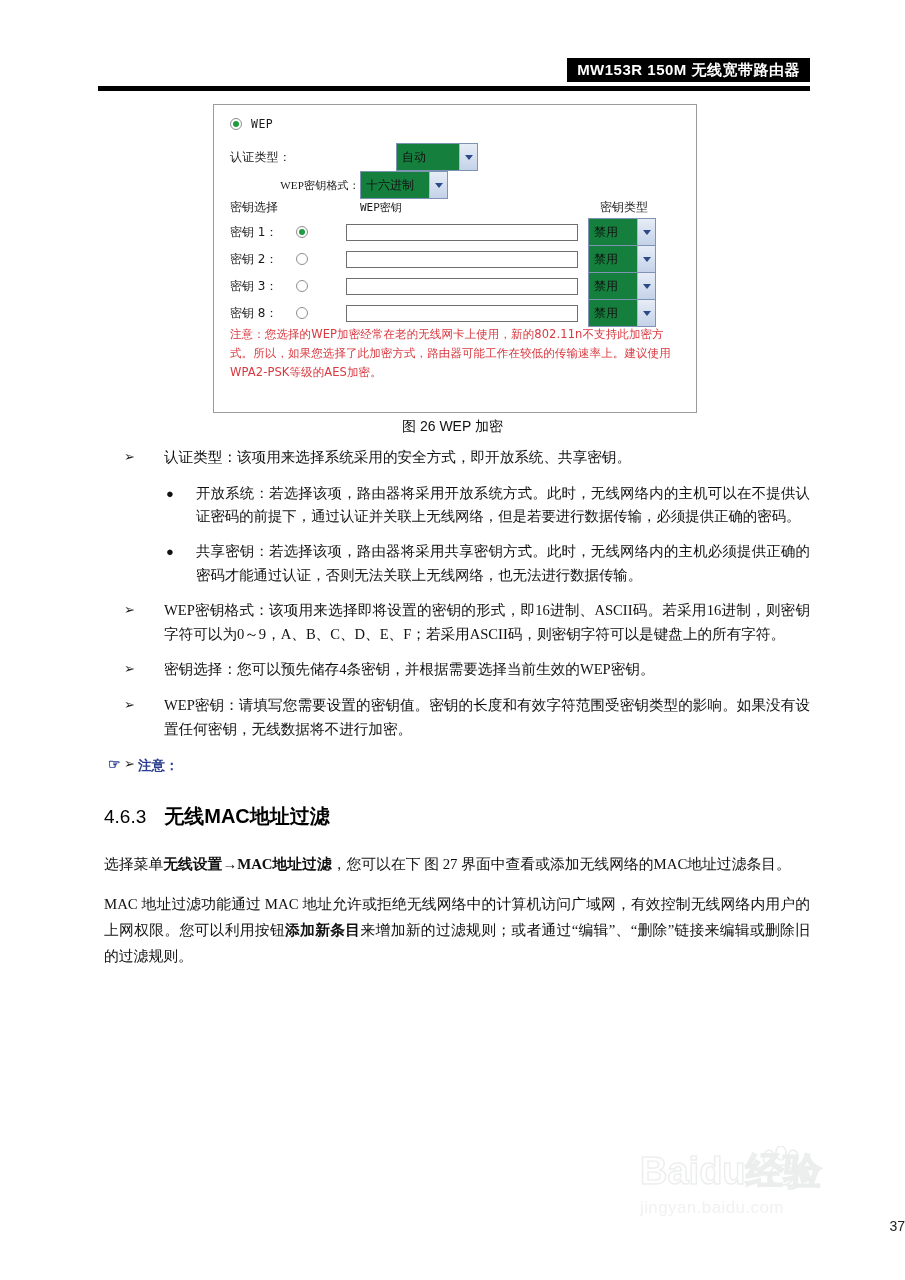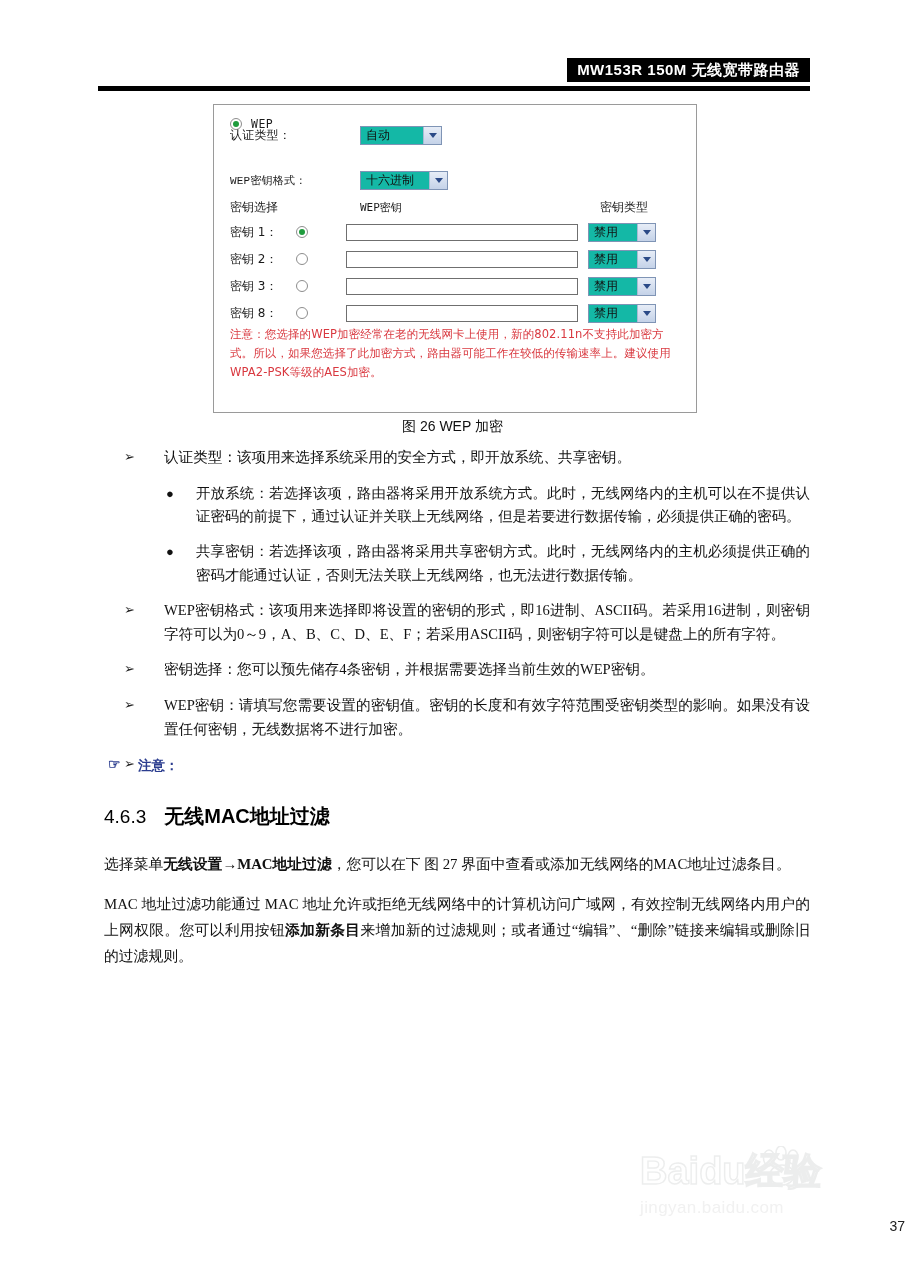--- a/index.html
+++ b/index.html
@@ -111,31 +111,32 @@
     left: 16px;
   }
   .flabel {
     font-family: "DejaVu Sans", sans-serif;
     font-size: 12px;
     color: #1a1a1a;
     width: 130px;
     letter-spacing: 0.2px;
   }
   .flabel-mono {
-    font-family: Liberation Mono, monospace;
+    font-family: Liberation Serif, serif;
     font-size: 11px;
+    text-align: right;
   }
 
   
   .sel {
     display: inline-flex;
     align-items: stretch;
     border: 1px solid #7f94b5;
-    background: #14b8a6;
-    height: 19px;
+    background: #15803d;
+    height: 28px;
     box-sizing: border-box;
   }
   .sel-text {
     flex: 1 1 auto;
     font-family: "DejaVu Sans", sans-serif;
     font-size: 12px;
     color: #111111;
     padding: 0 4px 0 5px;
     display: flex;
     align-items: center;
@@ -385,21 +386,21 @@
   </div>
 
   <div class="panel">
     <div class="panel-inner">
 
       <div class="wep-head">
         <span class="radio on"></span>
         <span class="wep-head-label">WEP</span>
       </div>
 
-      <div class="frow" style="top:21px;">
+      <div class="frow" style="top:38px;gap:36px;">
         <span class="flabel">认证类型：</span>
         <span class="sel sel-auth">
           <span class="sel-text">自动</span>
           <span class="sel-btn">
             <span class="caret"></span>
           </span>
         </span>
       </div>
 
       <div class="frow" style="top:66px;">

